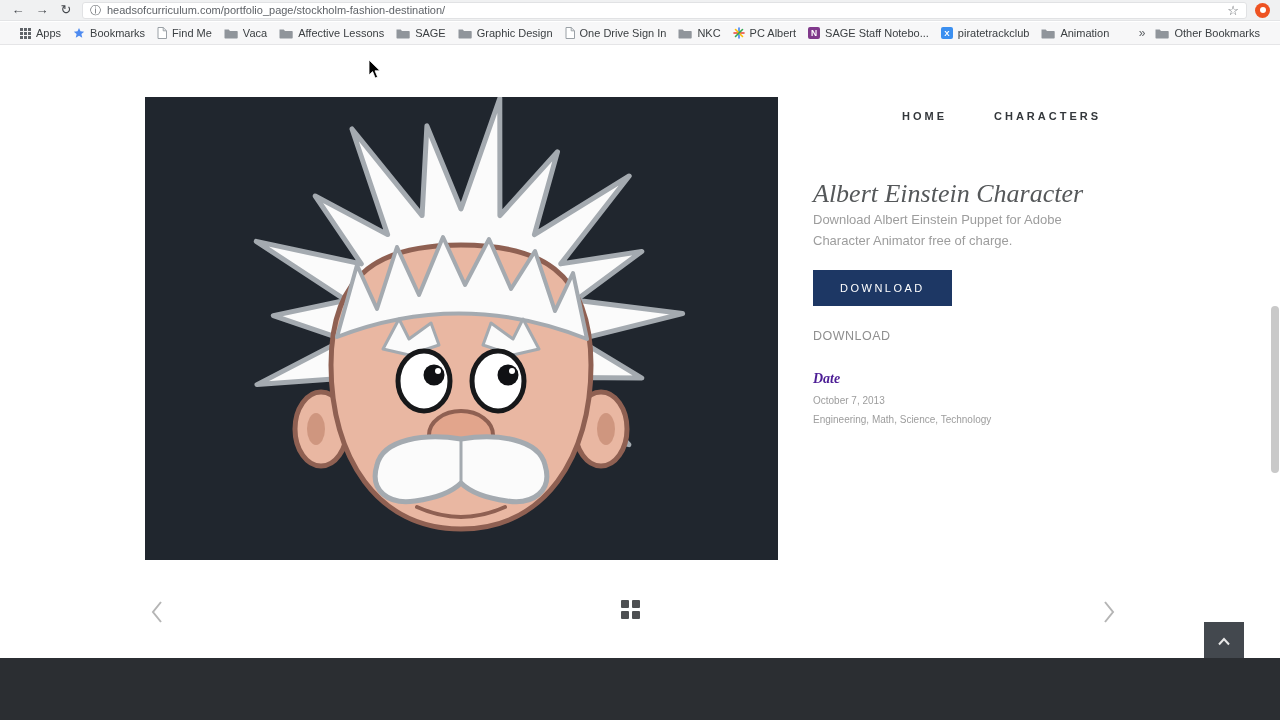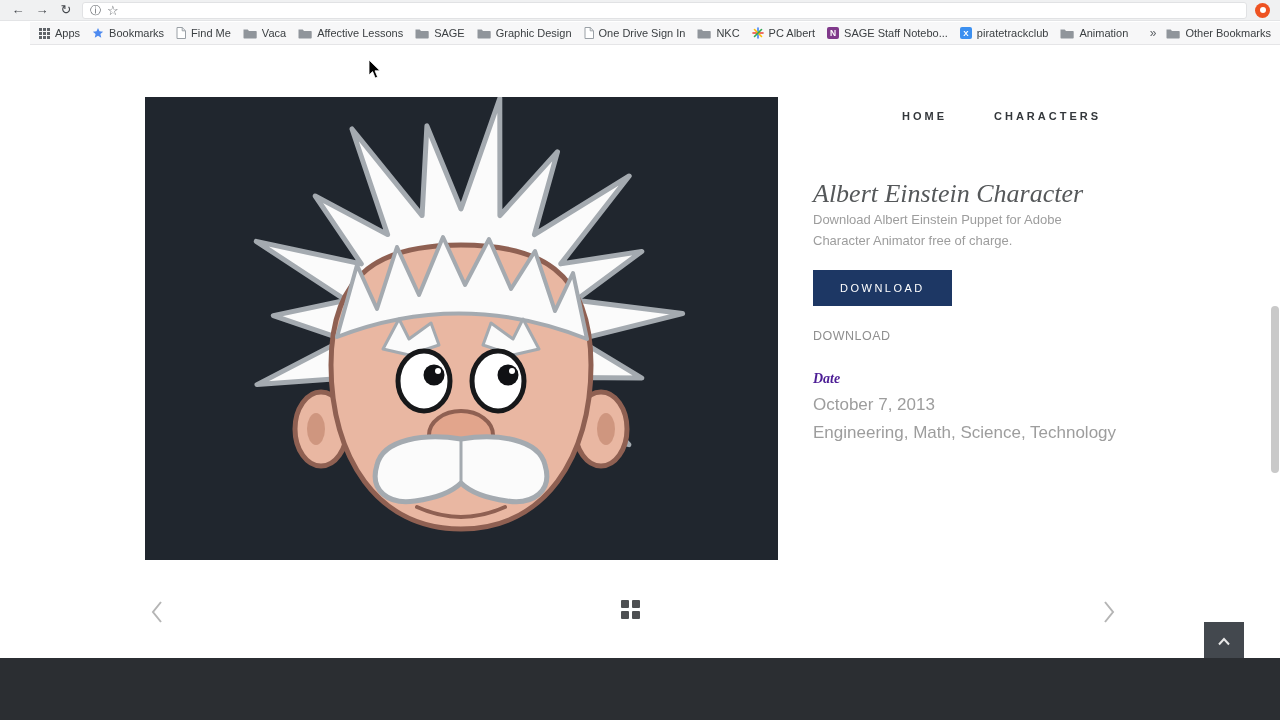--- a/index.html
+++ b/index.html
@@ -13,22 +13,22 @@
   .url-pill { flex:1; height:17px; background:#fff; border:1px solid #e1e2e4; border-radius:3px;
               display:flex; align-items:center; padding:0 7px; font-size:11px; color:#5f6368; margin:0 8px 0 4px; }
   .url-info { font-size:11px; color:#5f6368; margin-right:6px; }
   .url-text { flex:1; white-space:nowrap; overflow:hidden; }
   .url-star { font-size:13px; color:#5f6368; }
   .ext-icon { width:15px; height:15px; border-radius:50%; background:#ee5322; position:relative; margin-right:4px; }
   .ext-icon::after { content:""; position:absolute; left:4.5px; top:4.5px; width:6px; height:6px;
                      border-radius:50%; background:#fff; }
 
   .bookmarks-bar { position:absolute; top:22px; left:0; right:0; height:23px; background:#f7f7f8;
-                   border-bottom:1px solid #e5e5e7; display:flex; align-items:center; padding:0 9px;
-                   font-size:11px; color:#3c4043;margin-left:30px; }
+                   border-bottom:1px solid #e5e5e7; display:flex; align-items:center; padding:0 20px;
+                   font-size:11px; color:#3c4043; }
   #bookmarks-left { display:flex; align-items:center; gap:12px; overflow:hidden; white-space:nowrap; }
   .bm { display:flex; align-items:center; gap:5px; }
   .bm-ic { display:flex; align-items:center; }
   .bm-spacer { flex:1; }
   .bm-chevron { color:#5f6368; font-size:12px; margin:0 10px; }
 
   
   .site-header { position:absolute; top:45px; left:0; right:0; height:52px; background:#fff;padding-left:28px; }
   .logo { position:absolute; left:150px; top:49px; color:#24396b; cursor:default; }
   .logo-heads { font-family:"Liberation Serif",serif; font-weight:bold; font-size:25px; line-height:24px; letter-spacing:2px; }
@@ -42,21 +42,21 @@
 
   
   .details { position:absolute; left:813px; top:179px; width:310px; }
   .p-title { font-family:"Liberation Serif",serif; font-style:italic; font-size:26px; color:#55585a; font-weight:normal; }
   .p-desc { font-size:13px; line-height:21px; color:#9d9d9d; width:300px; }
   .btn-download { margin-top:19px; display:inline-block; background:#1d3764; color:#fff; font-size:11px;
                   letter-spacing:2.5px; padding:12px 27px; border:none; cursor:pointer; font-family:inherit; }
   .link-download { margin-top:23px; font-size:12.5px; color:#8f8f8f; letter-spacing:.5px; cursor:pointer; }
   .meta-label { margin-top:28px; font-family:"Liberation Serif",serif; font-style:italic; font-weight:bold;
                 font-size:14px; color:#4c1d95; }
-  .meta-value { margin-top:8px; font-size:17px; color:#9d9d9d; }
+  .meta-value { margin-top:8px; font-size:10px; color:#9d9d9d; }
 
   
   .pag-arrow { position:absolute; top:600px; width:20px; height:24px; cursor:pointer; }
   .pag-prev { left:150px; } .pag-next { left:1102px; }
   .pag-grid { position:absolute; left:621px; top:600px; display:grid; grid-template-columns:8px 8px;
               grid-template-rows:8px 8px; gap:3px; cursor:pointer; }
   .pag-grid span { background:#4d4f52; border-radius:1px; }
 
   
   .scroll-top { position:absolute; left:1204px; top:622px; width:40px; height:38px; background:#43484e;
@@ -70,20 +70,21 @@
 <body>
 
 <div class="page">
 
   <div class="url-row">
     <div class="nav-btn">←</div>
     <div class="nav-btn">→</div>
     <div class="nav-btn">↻</div>
     <div class="url-pill">
       <span class="url-info">ⓘ</span>
+      <span class="url-text">headsofcurriculum.com/portfolio_page/stockholm-fashion-destination/</span>
       <span class="url-star">☆</span>
     </div>
     <div class="ext-icon"></div>
   </div>
 
   <div class="bookmarks-bar">
     <div id="bookmarks-left">
         <div class="bm">
           <span class="bm-ic">
             <svg width="11" height="11" viewBox="0 0 11 11">

